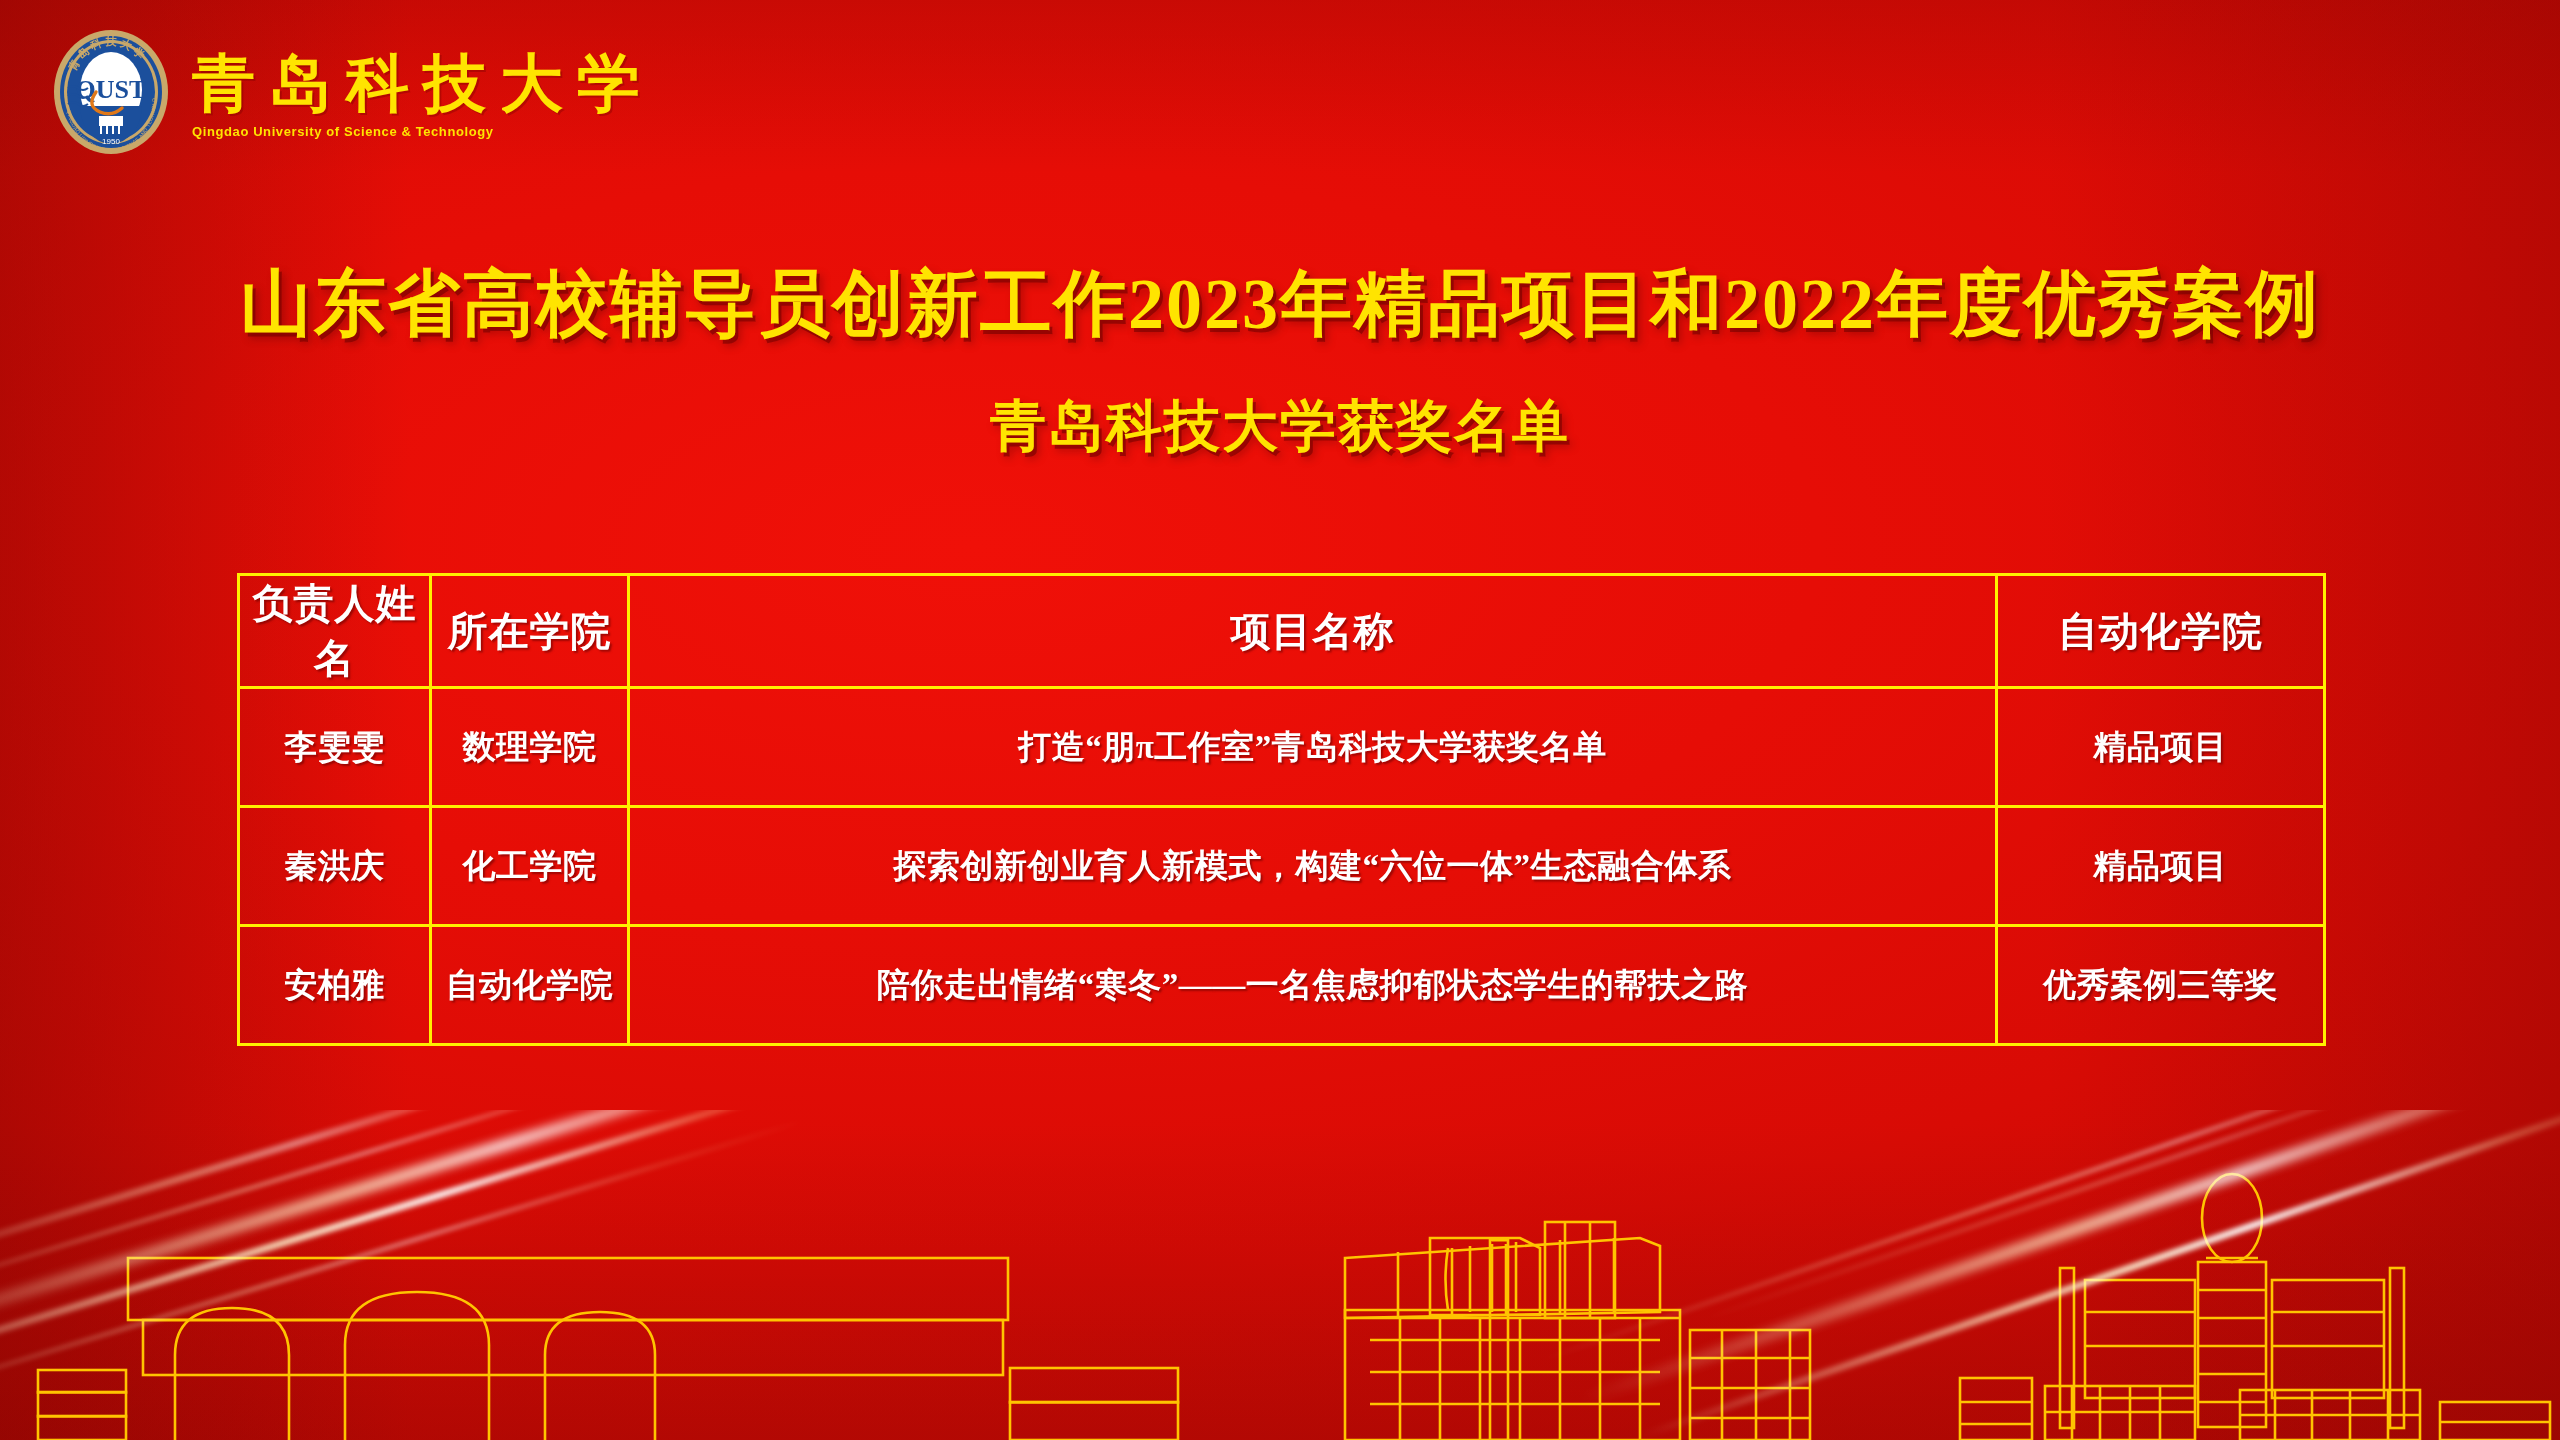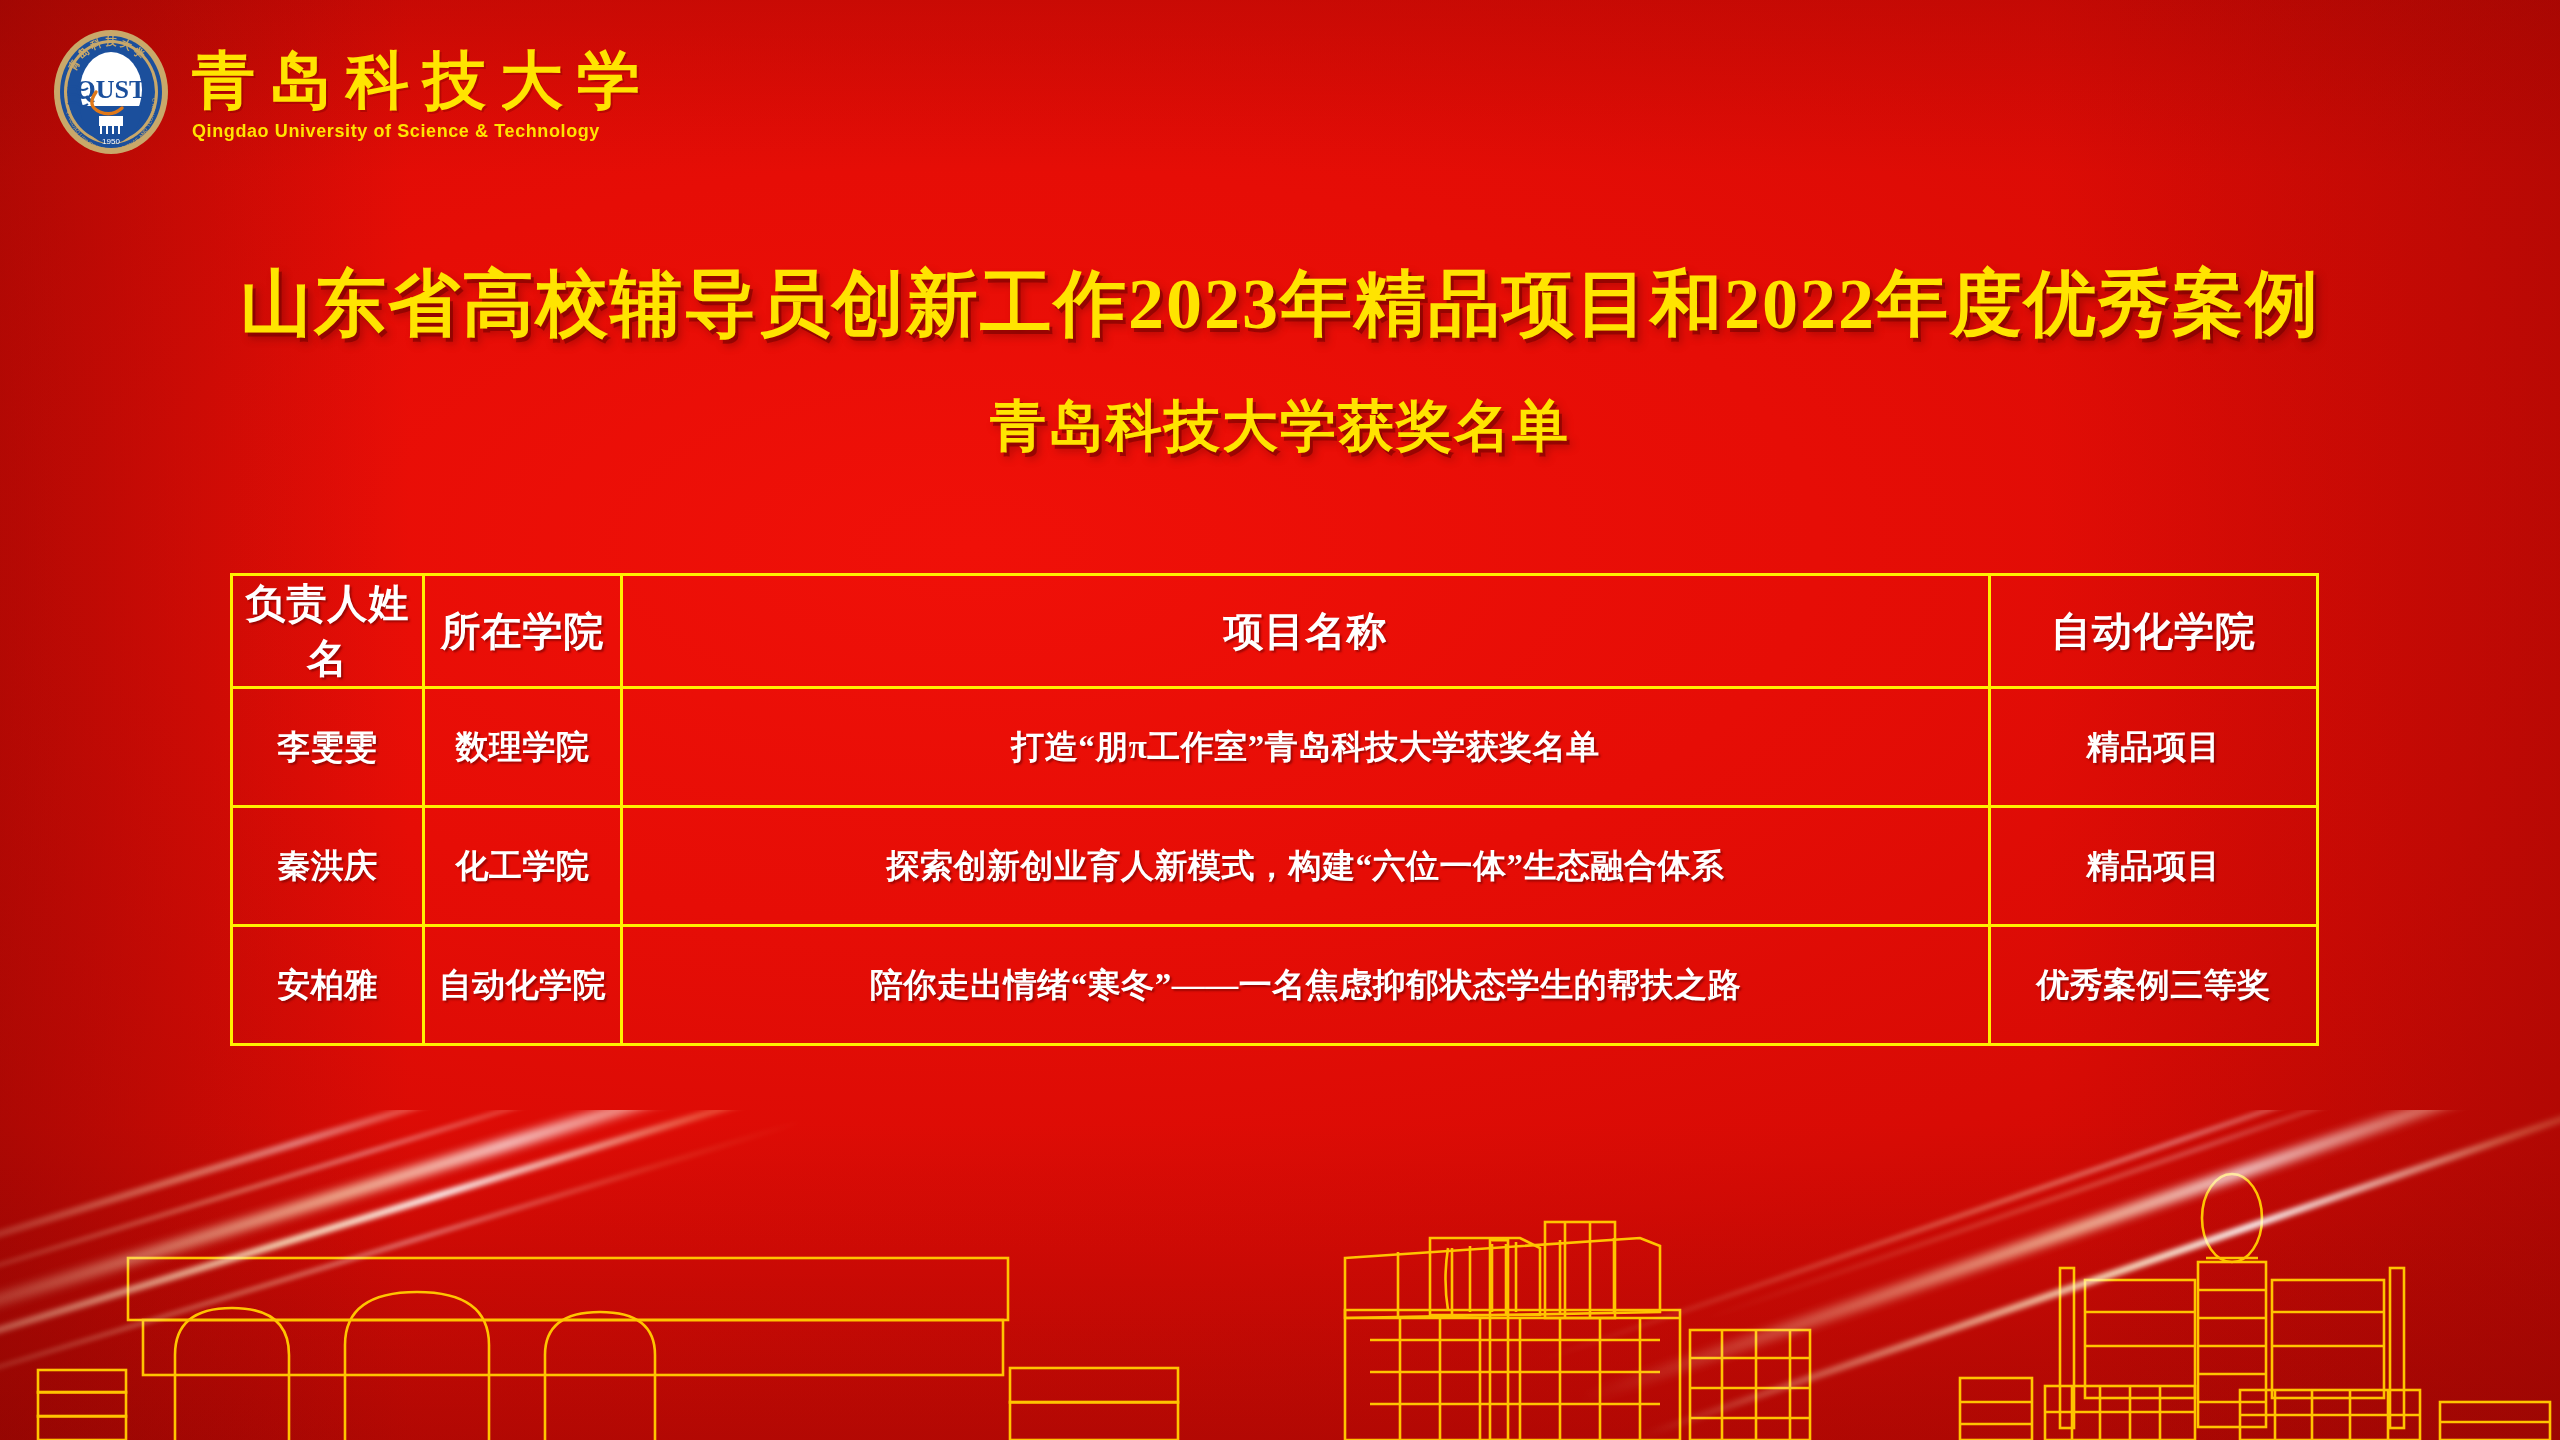--- a/index.html
+++ b/index.html
@@ -62,21 +62,21 @@
     font-size: 63px;
     font-weight: bold;
     color: #FFE400;
     letter-spacing: 14px;
     line-height: 1.05;
     text-shadow: 2px 2px 0 rgba(120,0,0,0.35);
     white-space: nowrap;
   }
   #logo-en {
     font-family: "Liberation Sans", sans-serif;
-    font-size: 18px;
+    font-size: 13px;
     font-weight: bold;
     color: #FFE400;
     letter-spacing: 0.6px;
     margin-top: 7px;
     white-space: nowrap;
   }
 
   
   #title-wrap {
     position: absolute;
@@ -93,21 +93,21 @@
       3px 4px 0 rgba(110,0,0,0.55),
       5px 6px 8px rgba(90,0,0,0.40);
     white-space: nowrap;
   }
   #title-line1 { font-size: 72px; line-height: 1.18; }
   #title-line2 { font-size: 56px; line-height: 1.18; margin-top: 46px; }
 
   
   #award-table {
     position: absolute;
-    left: 230px;
+    left: 237px;
     top: 573px;
     width: 2086px;
     border-collapse: collapse;
     table-layout: fixed;
     padding-left: 38px;
   }
   #award-table td, #award-table th {
     border: 3px solid #FFF000;
     text-align: center;
     vertical-align: middle;

